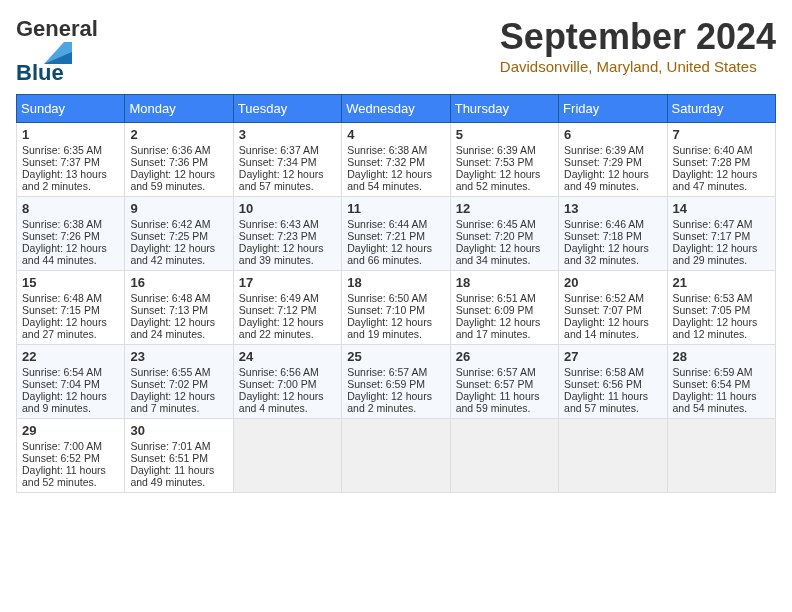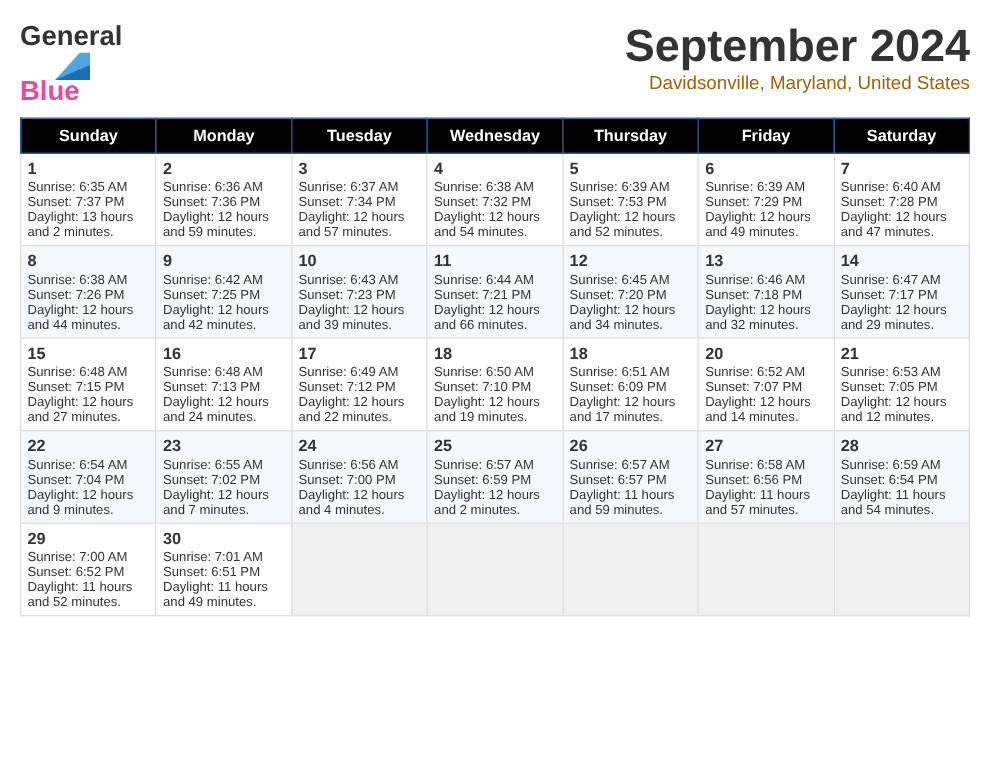--- a/index.html
+++ b/index.html
@@ -29,43 +29,43 @@
       color: #333;
       flex-direction: column;
     }
     .logo-general { color: #333; }
     .logo-icon {
       width: 28px;
       height: 22px;
       margin-left: 2px;
     }
     .title-block {
-      text-align: right;
+      text-align: left;
     }
     .month-title {
       font-size: 36px;
       font-weight: bold;
       color: #333;
     }
     .location {
       font-size: 15px;
       color: #a16207;
     }
     .calendar {
       width: 100%;
       border-collapse: collapse;
       border: 1px solid #ccc;
     }
     .calendar th {
-      background: #000000;
+      background: #3b82f6;
       color: #fff;
       font-size: 13px;
-      font-weight: bold;
+      font-weight: normal;
       padding: 6px 4px;
-      text-align: center;
+      text-align: left;
       border: 1px solid #1a5a9a;
     }
     .calendar td {
       vertical-align: top;
       padding: 4px 5px;
       border: 1px solid #ddd;
       font-size: 10.5px;
       color: #333;
       width: calc(100% / 7);
       min-height: 80px;
@@ -89,21 +89,21 @@
 
 <div class="header">
   <div class="logo">
     <div class="logo-text">
       <span class="logo-general">General</span>
       <svg class="logo-icon" viewBox="0 0 28 22" xmlns="http://www.w3.org/2000/svg">
         <polygon points="0,22 28,0 28,22" fill="#1a6faf"></polygon>
         <polygon points="0,22 20,0 28,0 28,10" fill="#4da6e0"></polygon>
       </svg>
     </div>
-    <div style="font-size:22px;font-weight:bold;color:#ec4899;margin-top:-4px;">Blue</div>
+    <div style="font-size:22px;font-weight:bold;color:#0c4a6e;margin-top:-4px;">Blue</div>
   </div>
   <div class="title-block">
     <div class="month-title">September 2024</div>
     <div class="location">Davidsonville, Maryland, United States</div>
   </div>
 </div>
 
 <table class="calendar">
   <thead>
     <tr>

